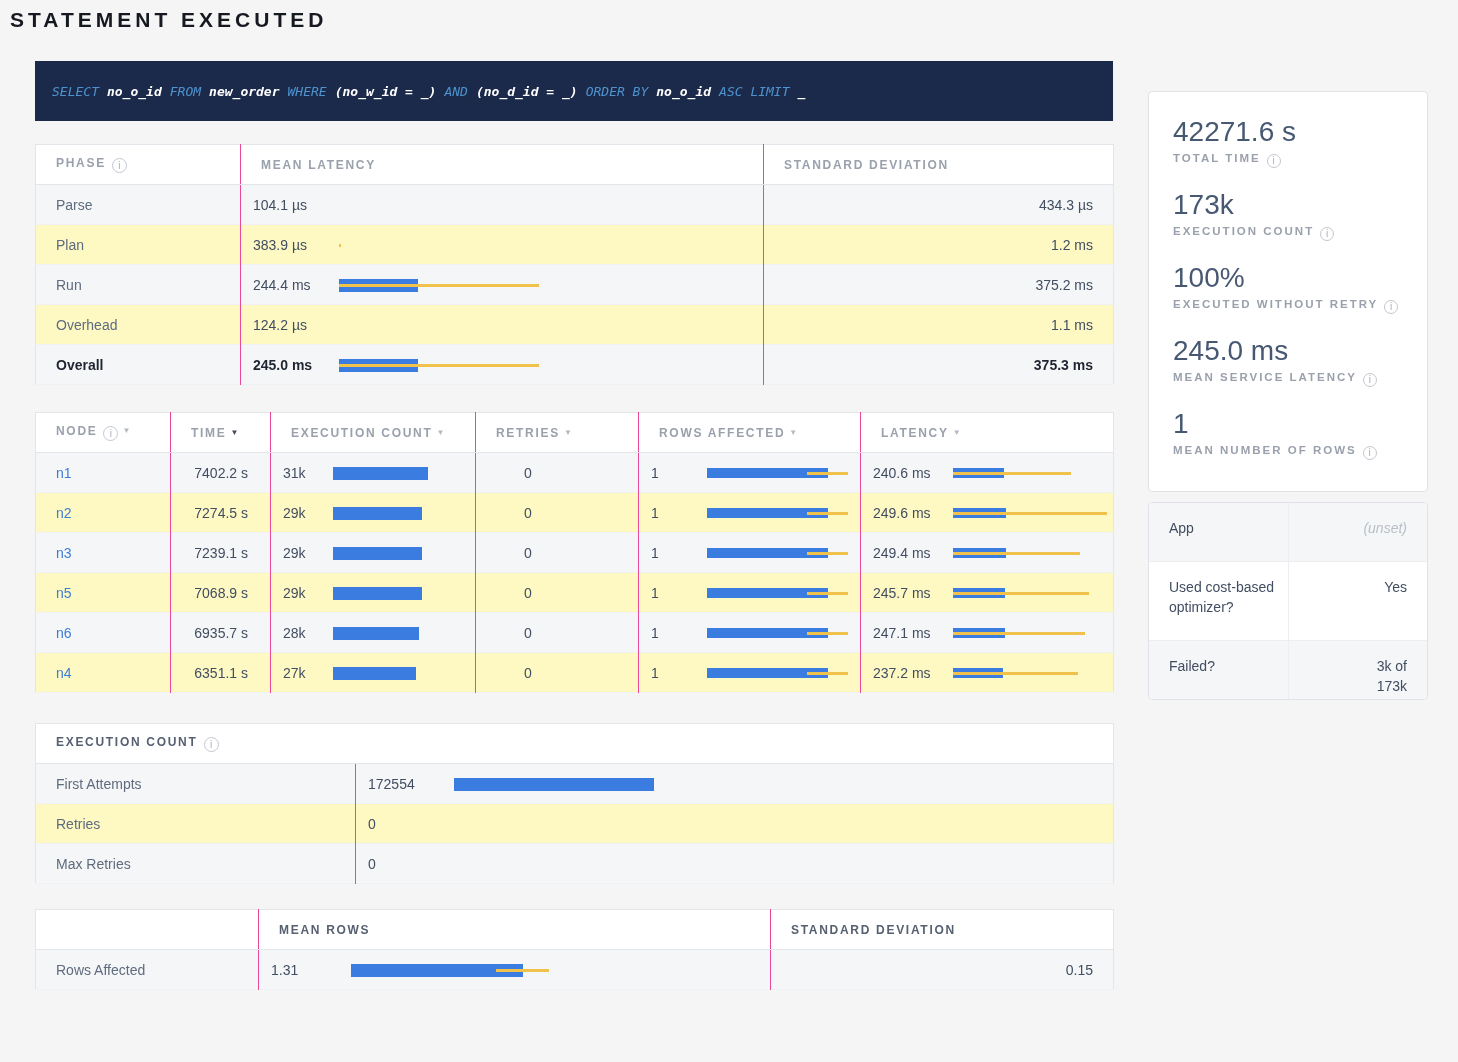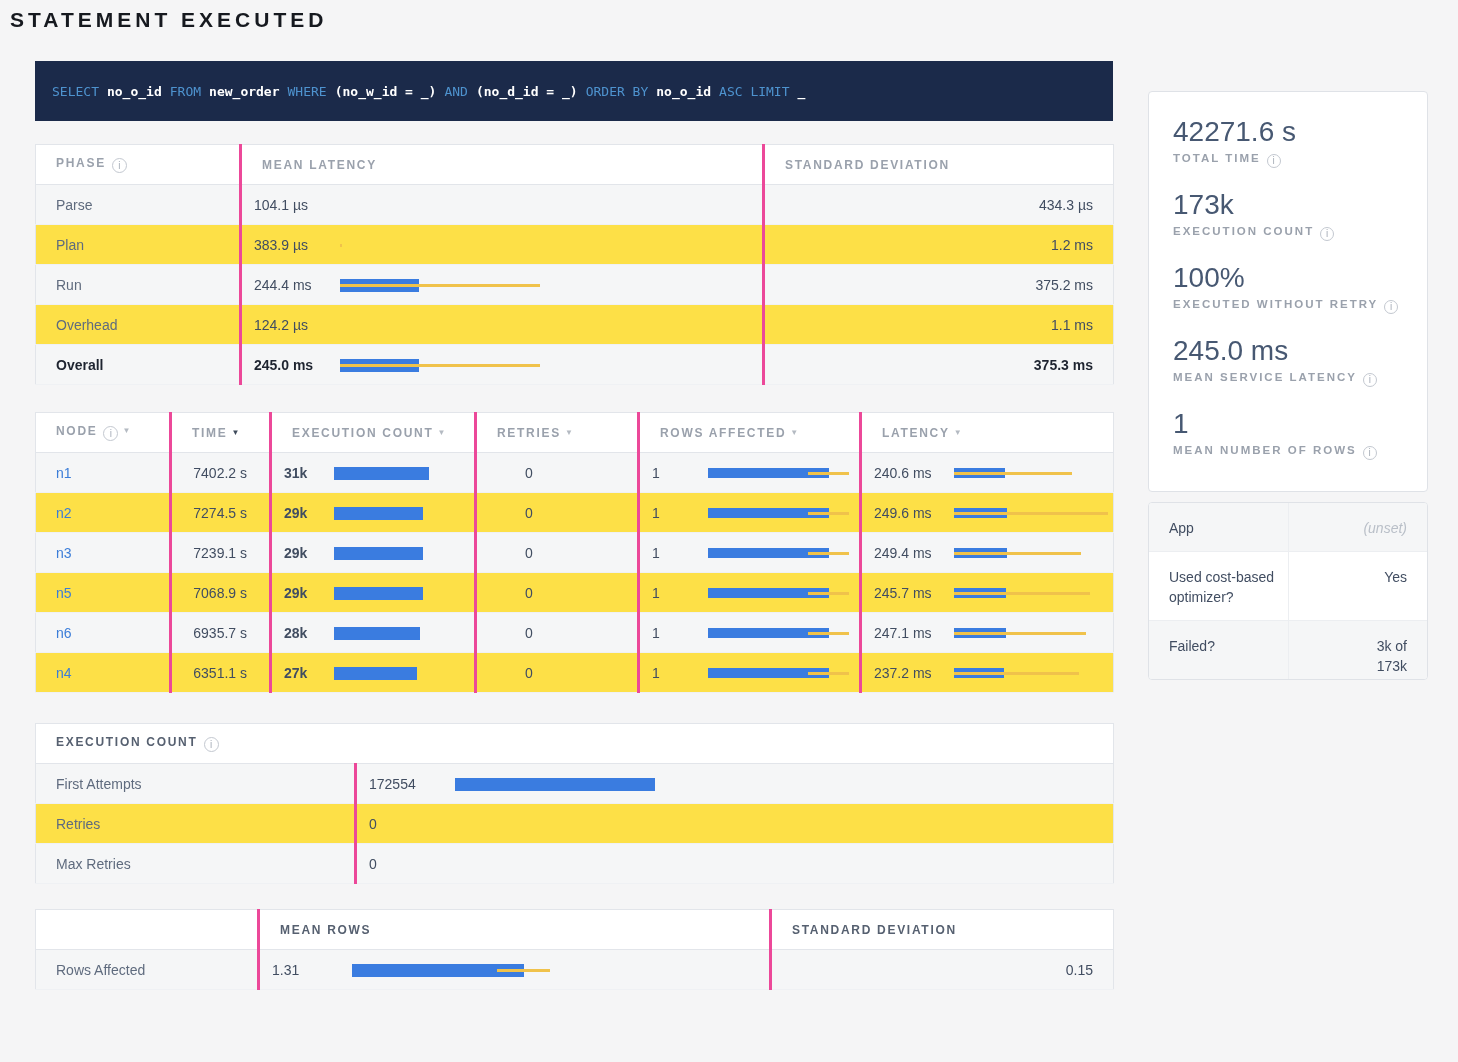--- a/index.html
+++ b/index.html
@@ -7,54 +7,54 @@
   body { position:relative; overflow:hidden; }
 
   .page-title { margin:8px 0 0 10px; font-size:21px; font-weight:700; letter-spacing:4px; color:#16191F; }
 
   .layout { display:flex; margin-top:29px; }
   .main-col { width:1078px; margin-left:35px; }
   .side-col { width:280px; margin-left:35px;margin-top:30px; }
 
   
   .sql-box { height:60px; background:#1B2A4A; display:flex; align-items:center; padding-left:17px;
-             font-family:"DejaVu Sans Mono", monospace; font-size:13px; white-space:nowrap; }
+             font-family:"DejaVu Sans Mono", monospace; font-size:13px; white-space:nowrap;font-style:italic; }
   .sql-box span { margin-right:8px; }
   .sql-box .kw { color:#4E93CF; }
   .sql-box .id { color:#FFFFFF; font-weight:700; }
 
   
-  table.tbl { border-collapse:collapse; table-layout:fixed; width:1078px; background:#fde047;
+  table.tbl { border-collapse:collapse; table-layout:fixed; width:1078px; background:#fef9c3;
               border:1px solid #E2E5EA; font-size:14px; color:#414D61; }
   table.tbl th { font-size:12px; font-weight:700; letter-spacing:1.7px; color:#9AA1AC;
                  text-align:left; padding-left:20px; height:40px; background:#FFFFFF;
                  border-bottom:1px solid #E2E5EA; white-space:nowrap; }
   table.tbl td { height:40px; vertical-align:middle; white-space:nowrap; }
-  table.tbl td + td, table.tbl th + th { border-left:3px solid #ec4899; }
+  table.tbl td + td, table.tbl th + th { border-left:1px solid #ec4899; }
   table.tbl tbody tr { border-bottom:1px solid #EFF1F4; }
   table.tbl tbody tr:nth-child(odd) { background:#F5F6F7; }
   td.lbl { padding-left:20px; color:#5F6B7E; }
   tr.bold td, tr.bold td.lbl { font-weight:700; color:#1E2430; }
   td.right { text-align:right; padding-right:20px; }
 
   .phase-tbl { margin-top:23px; }
   .node-tbl  { margin-top:27px; }
   .node-tbl th { height:52px; }
   .exec-tbl  { margin-top:30px; }
   .rowsaff-tbl { margin-top:25px; }
 
   th.sorted, th.sorted .arr { color:#3E4A5B; }
   .arr { font-size:8px; vertical-align:2px; margin-left:4px; color:#B4BAC2; }
   .dk-hdr { color:#566070 !important; }
 
   .node-link { color:#3B7DD8; cursor:pointer; }
 
   .numbox { display:inline-block; text-align:left; vertical-align:middle; margin-right:8px; }
   .nb-phase { width:78px; margin-left:12px; }
-  .nb-count { width:42px; margin-left:12px;font-weight:bold; }
+  .nb-count { width:42px; margin-left:12px; }
   .nb-rows  { width:48px; margin-left:12px; }
   .nb-lat   { width:72px; margin-left:12px; }
   .nb-exec  { width:78px; margin-left:12px; }
   .nb-mean  { width:72px; margin-left:12px; }
   td.cell-retries { padding-left:48px; }
   td.cell-time { text-align:right; padding-right:22px; }
 
   
   .vbar { position:relative; display:inline-block; vertical-align:middle; height:13px; }
   .vbar.sm { height:10px; }
@@ -75,21 +75,21 @@
   .stat-value { font-size:28px; color:#475872; }
   .stat-label { margin-top:4px; font-size:11.5px; font-weight:700; letter-spacing:2px; color:#9AA1AC; }
   .stat-label .info-ic { width:14px; height:14px; line-height:12px; }
 
   .details-card { margin-top:10px; overflow:hidden; }
   .details-card table { border-collapse:collapse; table-layout:fixed; width:100%; font-size:14px; color:#414D61; }
   .details-card tr { border-bottom:1px solid #ECEEF1; }
   .details-card tr:nth-child(odd) { background:#F5F6F7; }
   .details-card tr:last-child { border-bottom:none; }
   .details-card td { vertical-align:top; padding-top:15px; line-height:20px; }
-  .details-card td.dlbl { padding-left:20px; padding-bottom:13px; }
+  .details-card td.dlbl { padding-left:20px; padding-bottom:23px; }
   .details-card td.dval { text-align:right; padding-right:20px; border-left:1px solid #ECEEF1; }
   .details-card td.dval .wrapbox { display:inline-block; width:58px; text-align:right; }
   .r-app td { height:48px; }
   .r-tall td { height:58px; }
   .unset { font-style:italic; color:#B9BFC8; }
 </style>
 </head>
 <body>
 
 <h1 class="page-title">STATEMENT EXECUTED</h1>

